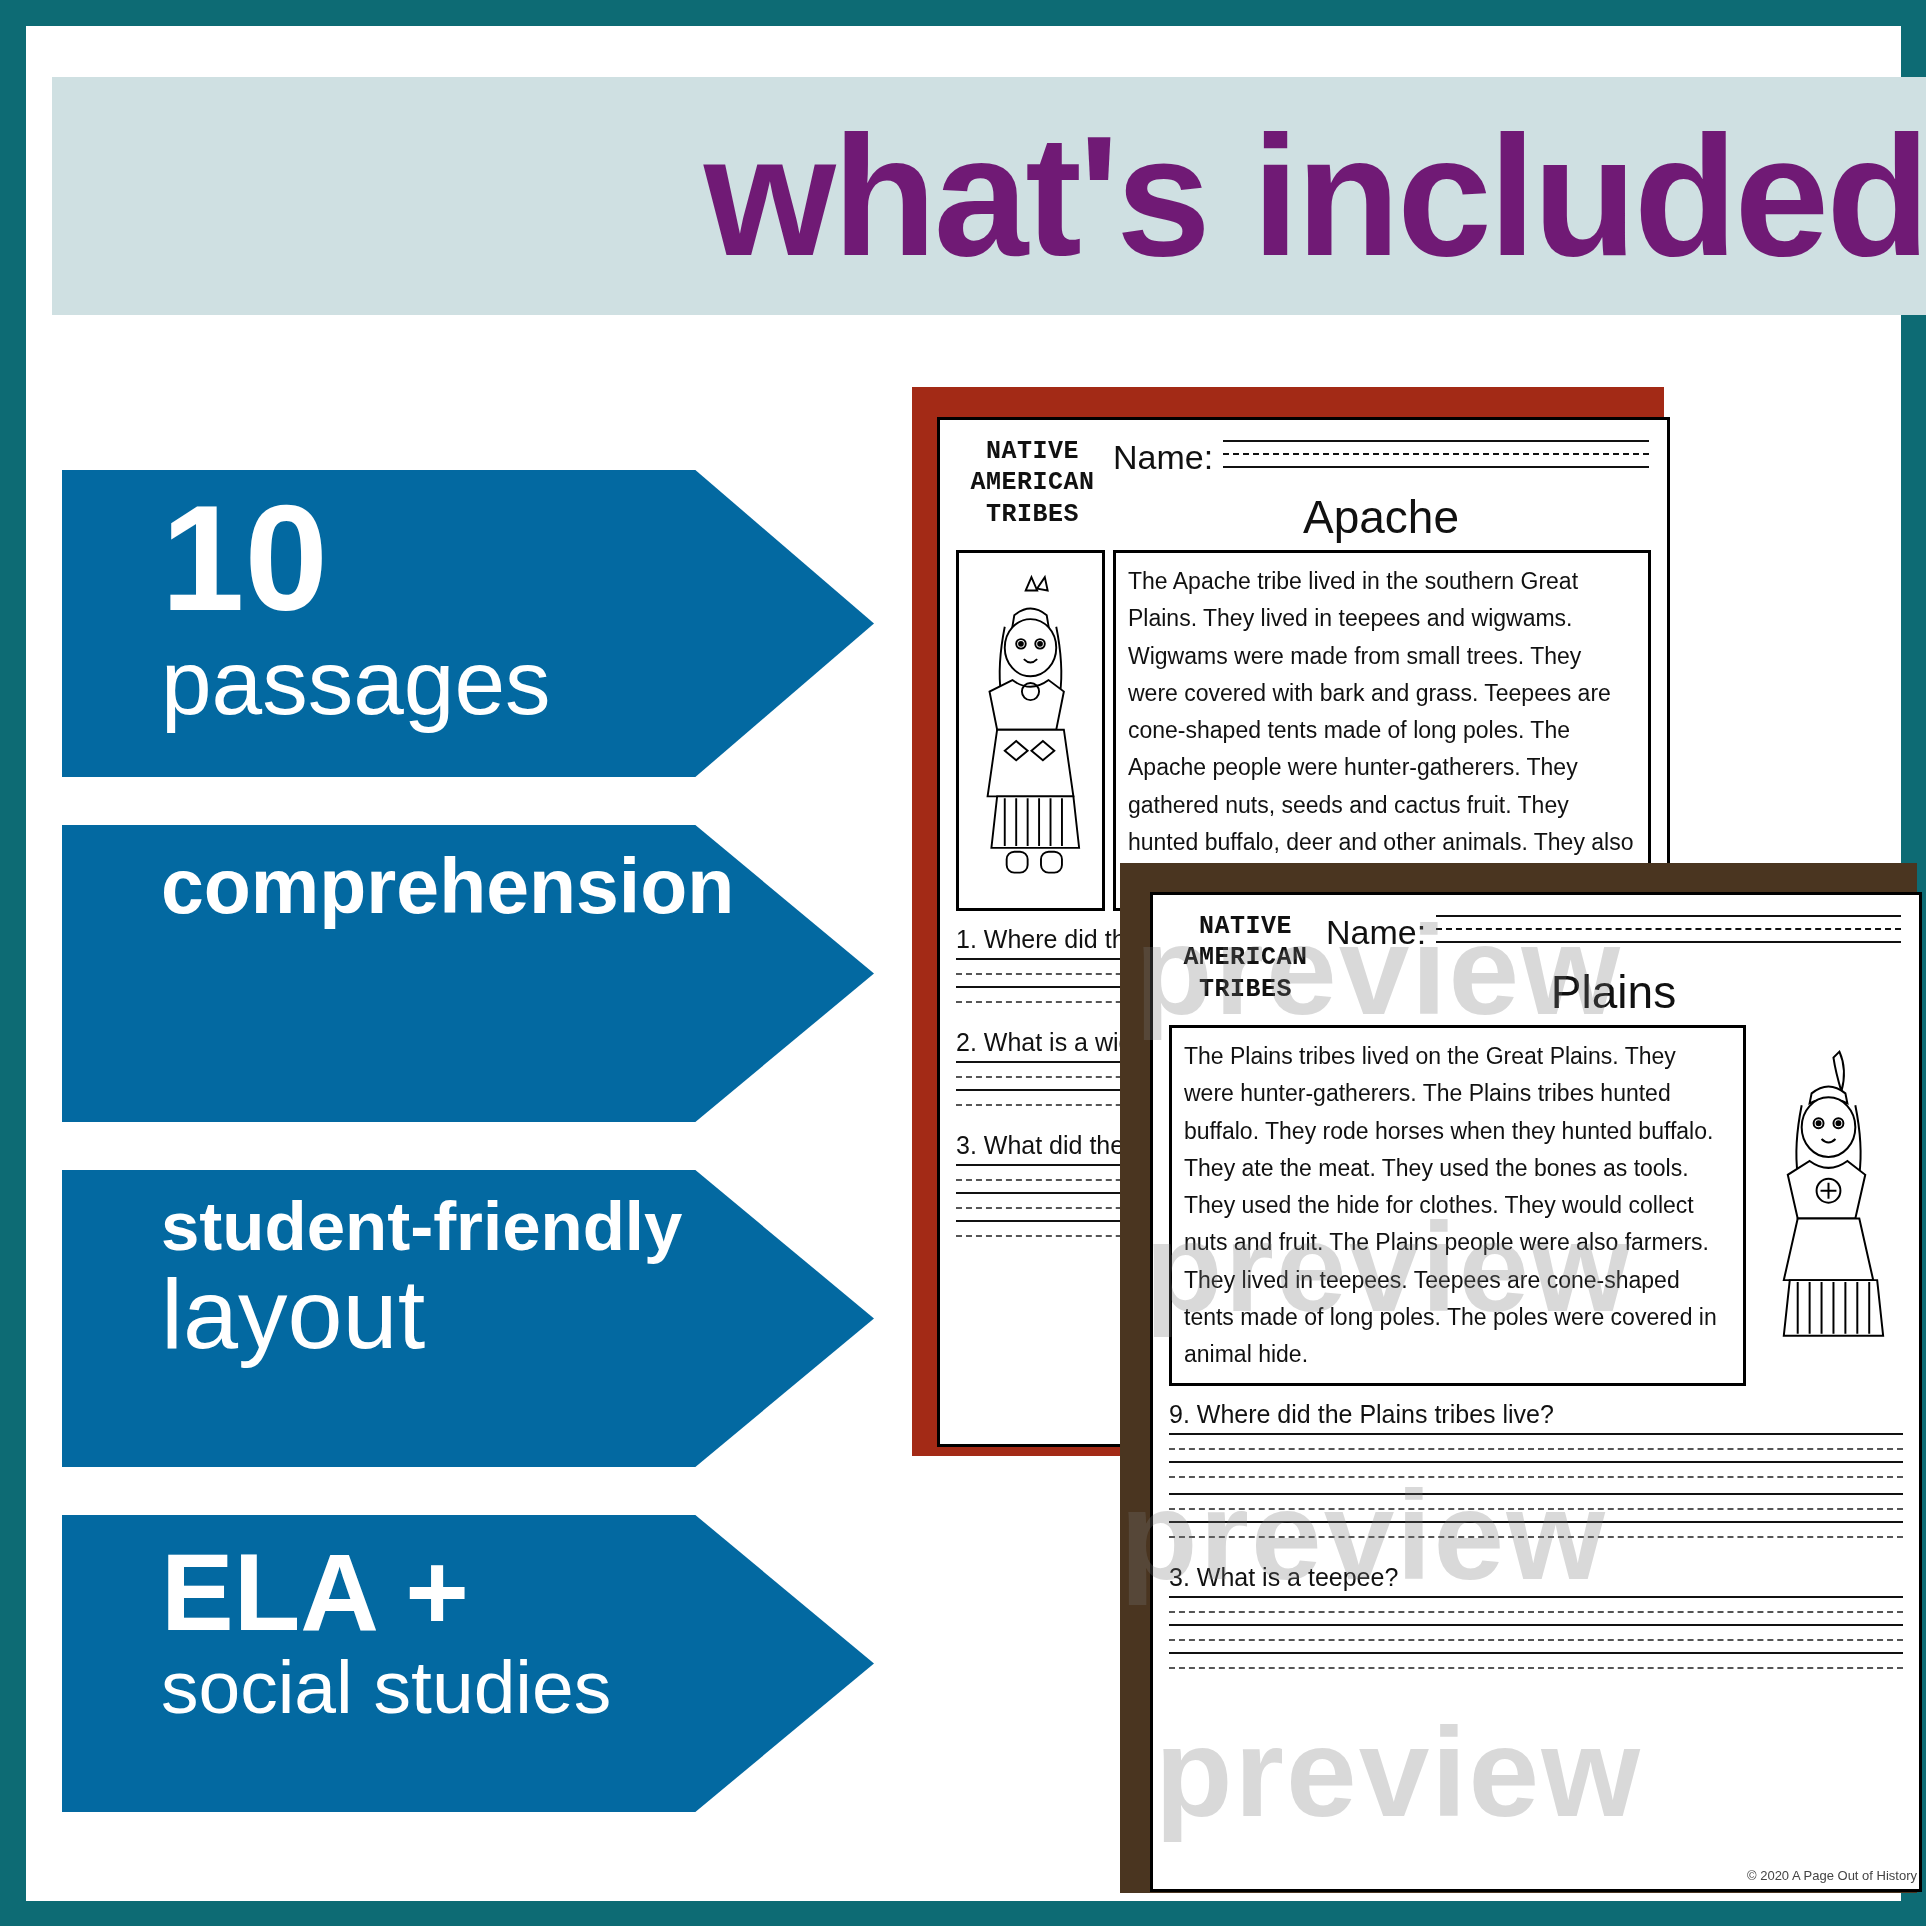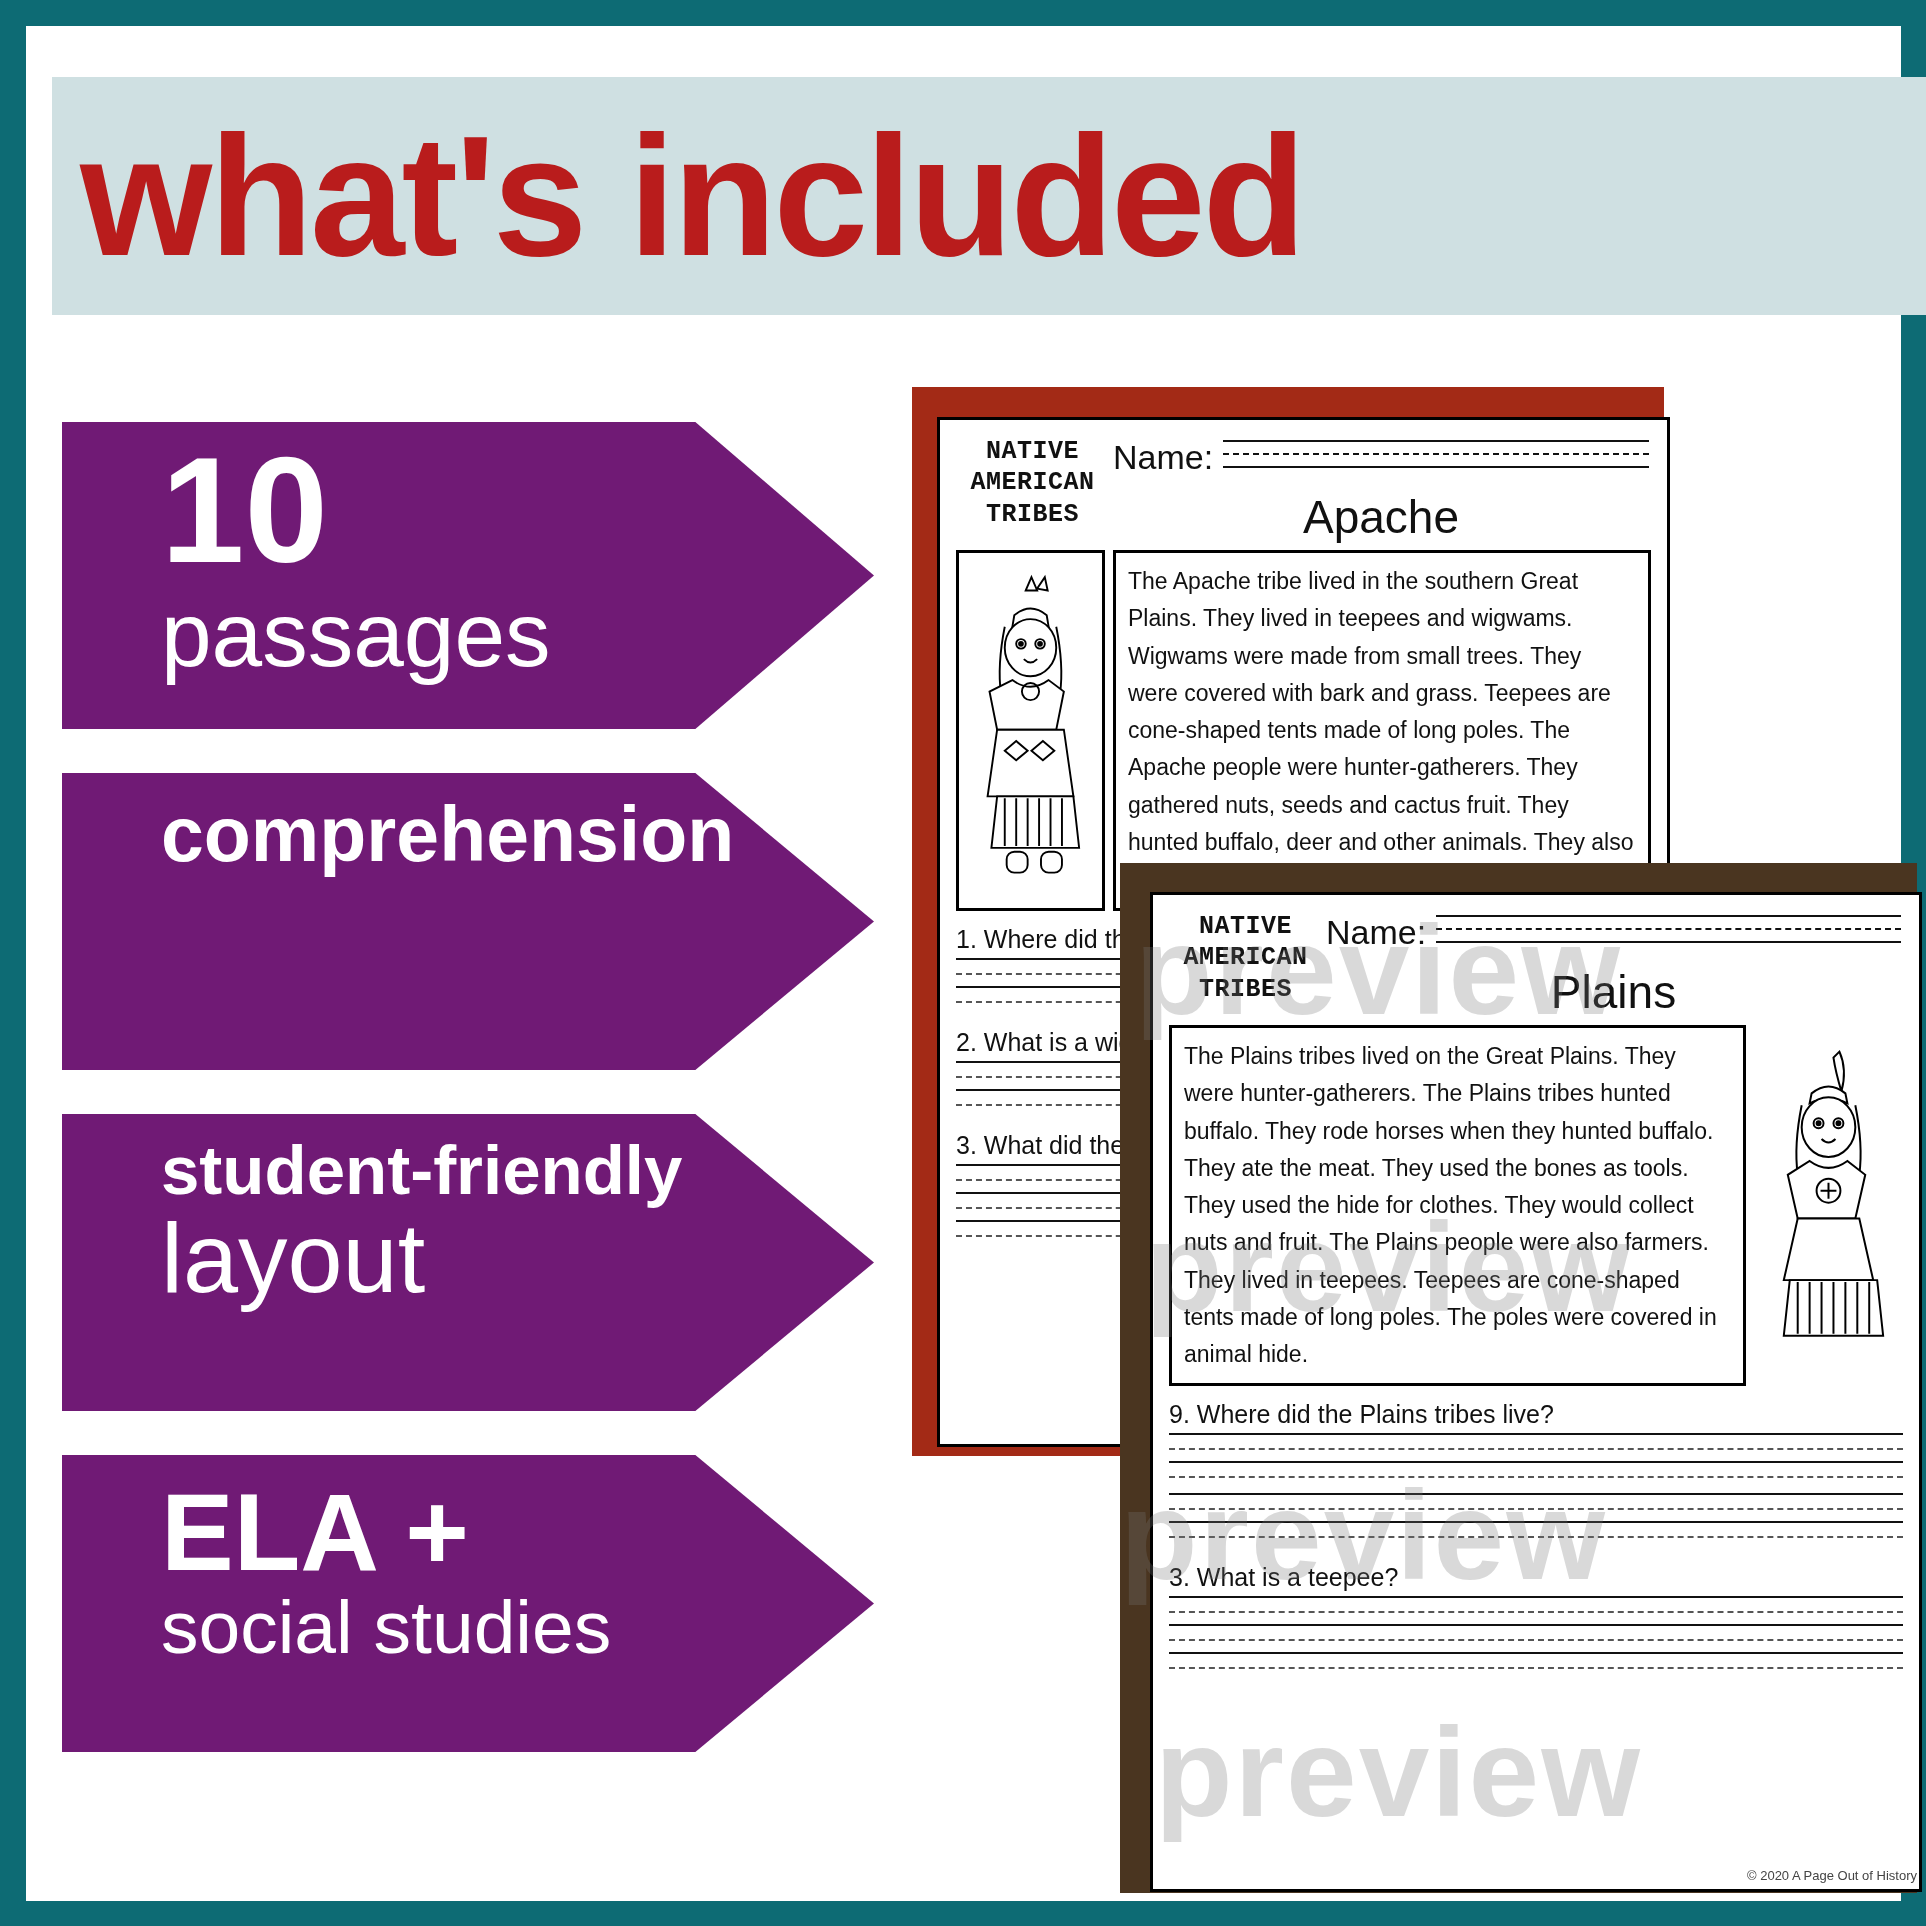--- a/index.html
+++ b/index.html
@@ -19,43 +19,44 @@
   
   .banner{
     position:absolute;
     left:26px;top:51px;
     width:1875px;height:238px;
     background:#cfe0e2;
     display:flex;align-items:center;
   }
   .banner-title{
     width:100%;
-    text-align:left;
-    color:#b91c1c;
+    text-align:right;
+    color:#701a75;
     font-size:170px;
     font-weight:bold;
     letter-spacing:-3px;
     line-height:1;
-    padding-left:28px;
+    padding-left:20px;
     box-sizing:border-box;
   }
   
   .arrows{
     position:absolute;
     left:36px;top:396px;
     width:812px;
   }
   .arrow{
     position:relative;
-    background:#701a75;
+    background:#0369a1;
     color:#ffffff;
     box-sizing:border-box;
     margin-bottom:44px;
     padding:22px 40px 26px 99px;
     clip-path:polygon(0 0, 78% 0, 100% 50%, 78% 100%, 0 100%);
+    margin-top:48px;
   }
   .arrow .big{
     font-size:103px;
     font-weight:bold;
     line-height:1.02;
     display:block;
   }
   .arrow .small{
     font-size:79px;
     font-weight:300;

